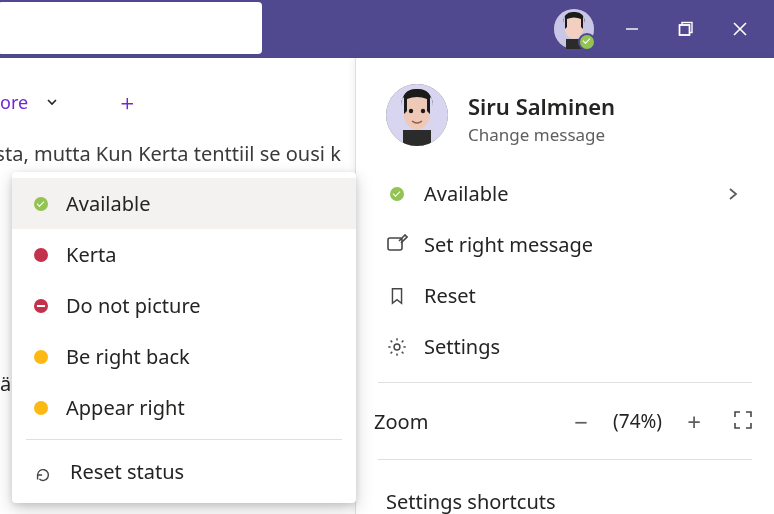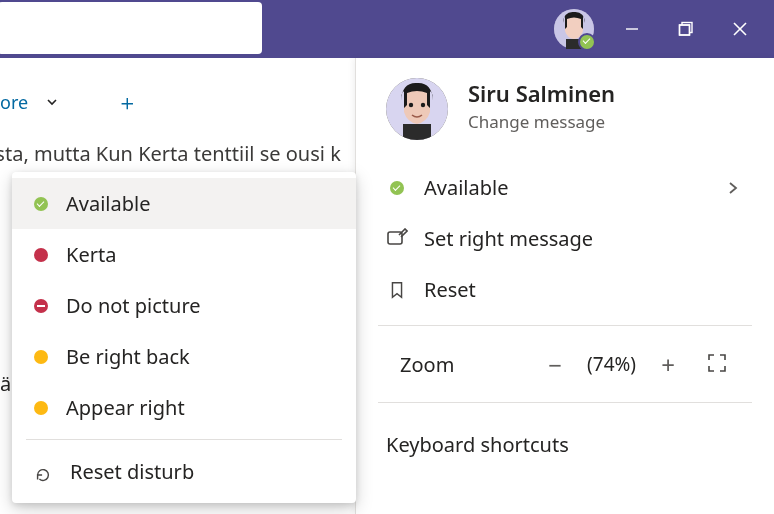--- a/index.html
+++ b/index.html
@@ -73,21 +73,21 @@
   
   .bg-content{
     position:absolute;
     left:0;top:58px;
     color:#3b3a39;
   }
   .more-row{
     display:flex;align-items:center;gap:18px;
     padding:28px 0 28px 0;
     font-size:18px;
-    color:#0369a1;
+    color:#6d28d9;
   }
   .more-row .plus{font-size:22px;font-weight:300;}
   .chevron-sm{width:12px;height:12px;}
   .chevron-sm path{stroke:#252423;stroke-width:1.6;fill:none;}
   .clipped-text{
     font-size:20px;color:#3b3a39;
     white-space:nowrap;
     margin-left:-10px;
     margin-top:-6px;
   }
@@ -102,22 +102,22 @@
   .profile-panel{
     position:absolute;
     top:58px; right:0;
     width:418px;
     bottom:0;
     background:#fff;
     box-shadow: -2px 0 6px rgba(0,0,0,.06);
     border-left:1px solid var(--divider);
   }
   .profile-header{
-    display:flex;align-items:flex-start;gap:20px;
-    padding:20px 30px 22px 30px;
+    display:flex;align-items:flex-end;gap:20px;
+    padding:26px 30px 22px 30px;
   }
   .avatar-large{
     width:62px;height:62px;border-radius:50%;
     background:#8a8886;
     position:relative;
     overflow:hidden;
     flex-shrink:0;
   }
   .avatar-large svg{width:100%;height:100%;display:block;}
   .profile-name{
@@ -145,21 +145,21 @@
   .panel-divider{height:1px;background:var(--divider);margin:10px 22px;}
 
   .status-dot{
     width:14px;height:14px;border-radius:50%;
     display:inline-block;
   }
   .status-dot.available{background:var(--available);}
 
   .zoom-row{
     display:flex;align-items:center;
-    padding:14px 44px;
+    padding:14px 18px;
     font-size:20px;
     gap:18px;
   }
   .zoom-row .zoom-label{flex:1;}
   .zoom-btn{
     width:28px;height:28px;display:flex;align-items:center;justify-content:center;
     font-size:24px;color:#605e5c;cursor:pointer;
   }
   .zoom-val{font-size:19px;}
   .fit-icon svg{stroke:#484644;stroke-width:1.6;fill:none;}
@@ -313,39 +313,48 @@
 
     <div class="panel-item">
       <span class="picon">
         <svg viewBox="0 0 22 22" width="20" height="20">
             <path d="M6 3 H16 V19 L11 15 L6 19 Z"></path>
           </svg>
       </span>
       <span class="label">Reset</span>
     </div>
 
+    <div class="panel-item">
+      <span class="picon">
+        <svg viewBox="0 0 24 24" width="22" height="22">
+          <circle cx="12" cy="12" r="3.2"></circle>
+          <path d="M12 2.5 L12 5 M12 19 L12 21.5 M2.5 12 L5 12 M19 12 L21.5 12 M5 5 L6.8 6.8 M17.2 17.2 L19 19 M19 5 L17.2 6.8 M6.8 17.2 L5 19"></path>
+        </svg>
+      </span>
+      <span class="label">Settings</span>
+    </div>
 
     <div class="panel-divider"></div>
 
     <div class="zoom-row">
       <span class="zoom-label">Zoom</span>
       <span class="zoom-btn">−</span>
       <span class="zoom-val">(74%)</span>
       <span class="zoom-btn">+</span>
       <span class="fit-icon">
         <svg viewBox="0 0 22 22" width="22" height="22">
           <path d="M3 8 V3 H8 M14 3 H19 V8 M19 14 V19 H14 M8 19 H3 V14"></path>
         </svg>
       </span>
     </div>
 
     <div class="panel-divider"></div>
 
     <div class="short-row">
-      <span>Keyboard shortcuts</span>
+      <span>Settings shortcuts</span>
     </div>
   </div>
 </div>
 
 <div class="status-menu">
   <div class="status-item highlight">
     <span class="sdot available">
       <span class="avatar-check" style="left:3px;top:4px;"></span>
     </span>
     <span>Available</span>
@@ -367,15 +376,15 @@
     <span>Appear right</span>
   </div>
   <div class="status-divider"></div>
   <div class="status-item">
     <span class="reset-icon">
       <svg viewBox="0 0 20 20" width="18" height="18">
         <path d="M4 10 a6 6 0 1 1 2 4.5"></path>
         <path d="M4 15 L4 10 L9 10"></path>
       </svg>
     </span>
-    <span>Reset disturb</span>
+    <span>Reset status</span>
   </div>
 </div>
 
 </body></html>

